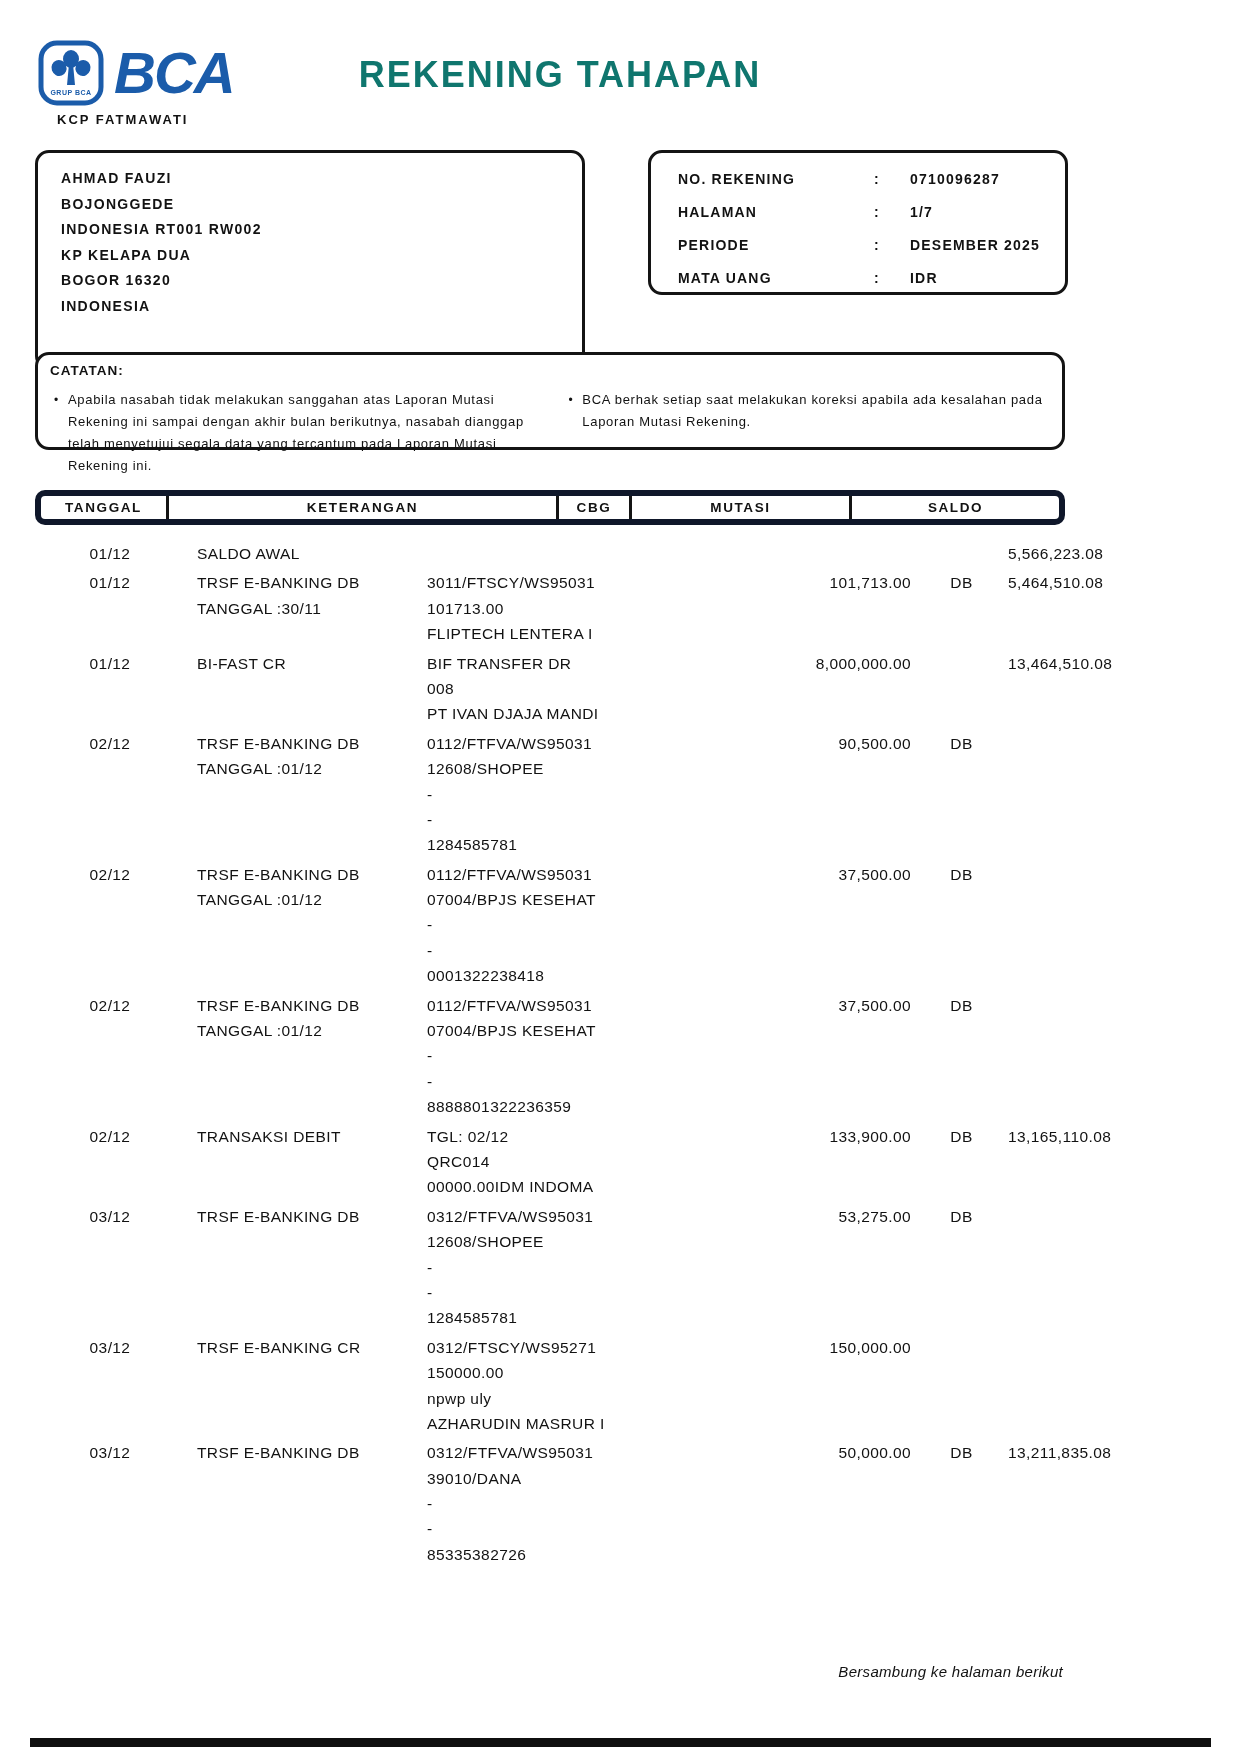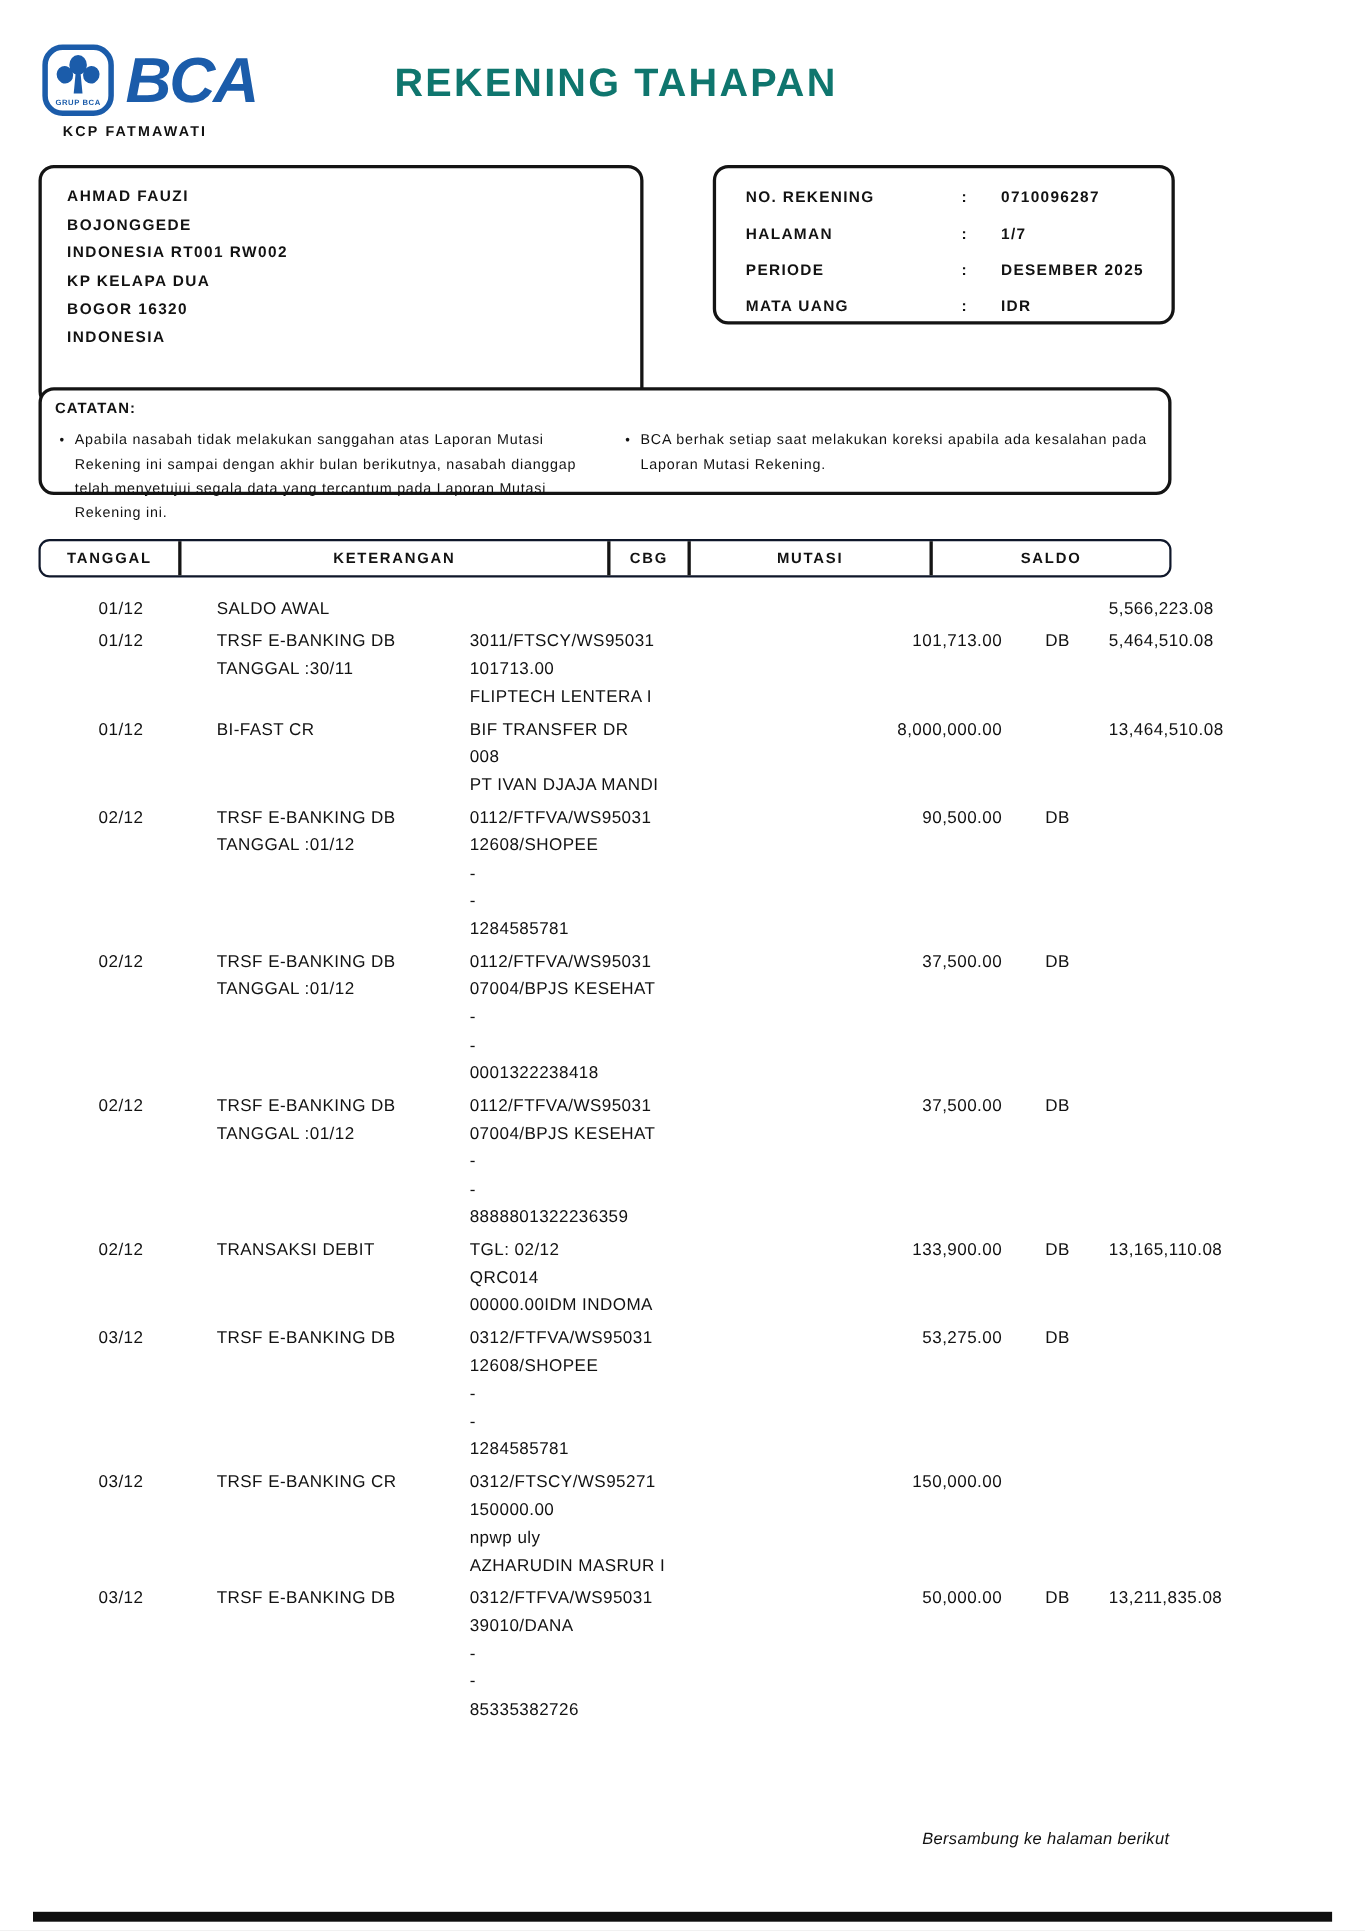--- a/index.html
+++ b/index.html
@@ -31,21 +31,21 @@
   .notes-box { left:35px; top:352px; width:1030px; height:98px; padding:8px 0 0 12px; }
   .notes-heading { font-size:13.5px; font-weight:bold; letter-spacing:1px; }
   .notes-row { display:flex; margin-top:11px; }
   .note-item { display:flex; font-size:13px; letter-spacing:0.7px; line-height:22px; }
   .note-item .bullet { margin:0 9px 0 4px; font-size:12px; }
   .note-0 { width:516px; margin-right:6px; }
   .note-1 { width:505px; }
   
   .thead {
     position:absolute; left:35px; top:490px; width:1030px; height:35px;
-    border:2px solid #0f172a; border-radius:10px; box-sizing:border-box;
+    border:6px solid #0f172a; border-radius:10px; box-sizing:border-box;
     display:grid; grid-template-columns:128px 390px 73px 220px auto; background:#fff;
   }
   .th {
     display:flex; align-items:center; justify-content:center;
     font-size:13.5px; font-weight:bold; letter-spacing:1.6px;
     border-right:3px solid #141414;
   }
   .th:last-child { border-right:none; }
   
   .tbody { position:absolute; left:35px; top:541px; width:1030px; }

